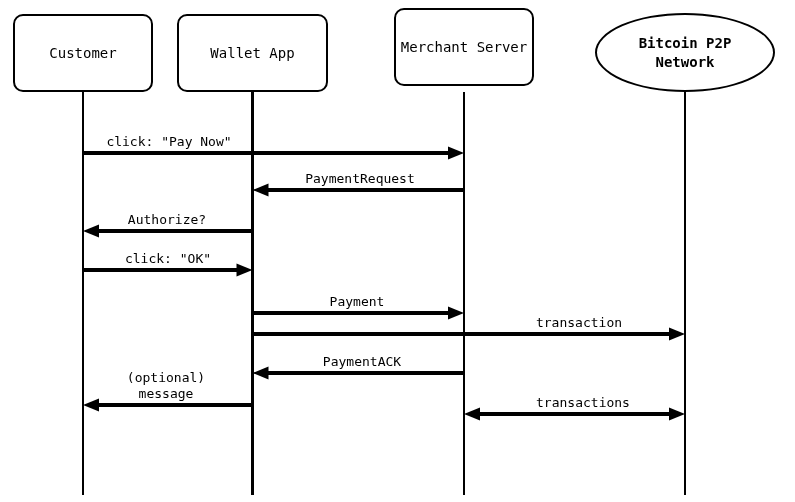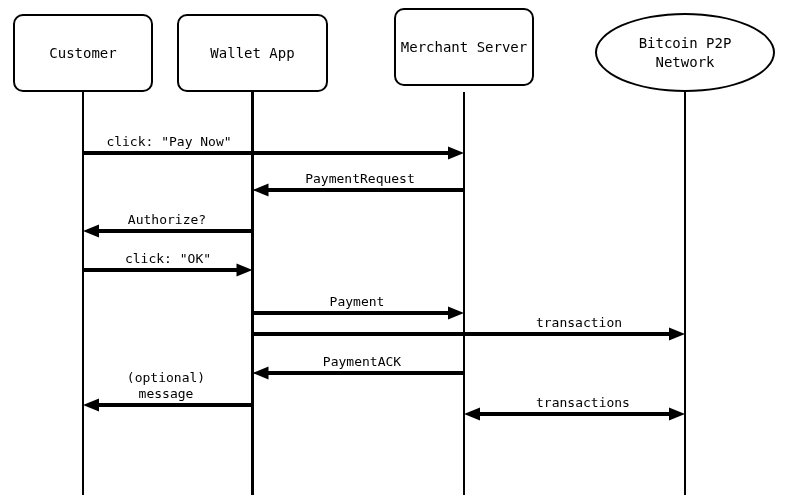--- a/index.html
+++ b/index.html
@@ -108,16 +108,16 @@
     </div>
     <div class="lifeline" style="left: 251.25px; top: 92px; height: 403px;"></div>
     <div class="participant rect" style="left: 177px; top: 14px; width: 151px; height: 78px;">
       <span>Wallet App</span>
     </div>
     <div class="lifeline" style="left: 462.75px; top: 92px; height: 403px;"></div>
     <div class="participant rect" style="left: 394px; top: 8px; width: 140px; height: 78px;">
       <span>Merchant Server</span>
     </div>
     <div class="lifeline" style="left: 683.75px; top: 92px; height: 403px;"></div>
-    <div class="participant ellipse" style="left: 595px; top: 13px; width: 180px; height: 79px;">
+    <div class="participant ellipse" style="left: 595px; top: 13px; width: 180px; height: 79px; font-weight: bold;">
       <span>Bitcoin P2P<br>Network</span>
     </div>
   </div>
 
 </body></html>

